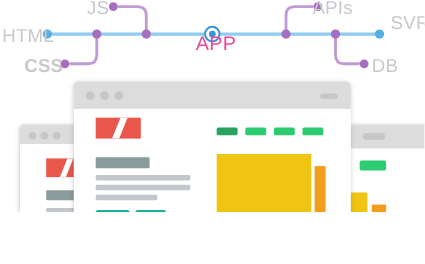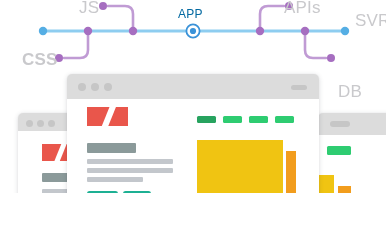--- a/index.html
+++ b/index.html
@@ -26,22 +26,23 @@
   }
   .node-label {
     position: absolute;
     font-size: 17px;
     letter-spacing: .2px;
     color: #c9c9cc;
     white-space: nowrap;
     line-height: 1;
   }
   .node-label.accent {
-    color: #0369a1;
-    font-size: 12px;
+    color: #ec4899;
+    font-size: 18px;
+    margin-top: 22px;
   }
 
   
   .window {
     position: absolute;
     background: #ffffff;
     border-radius: 5px;
     overflow: hidden;
     box-shadow: 0 1px 5px rgba(40,45,55,.16), 0 0 1px rgba(40,45,55,.10);
   }
@@ -162,20 +163,21 @@
 
     <circle cx="59" cy="58" r="4" fill="#a66ec0"></circle>
     <circle cx="103" cy="6" r="4" fill="#a66ec0"></circle>
     <circle cx="289" cy="6" r="4" fill="#a66ec0"></circle>
     <circle cx="331" cy="58" r="4" fill="#a66ec0"></circle>
 
     <circle cx="193" cy="31" r="6.6" fill="#ffffff" stroke="#3a92d8" stroke-width="1.8"></circle>
     <circle cx="193" cy="31" r="3.1" fill="#3a92d8"></circle>
   </svg>
 
+  <div class="node-label" style="left:2px;   top:24px;">HTML</div>
   <div class="node-label" style="left:22px;  top:51px;font-weight:bold;">CSS</div>
   <div class="node-label" style="left:79px;  top:-1px;">JS</div>
   <div class="node-label accent" style="left:178px; top:8px;">APP</div>
   <div class="node-label" style="left:284px; top:-1px;">APIs</div>
-  <div class="node-label" style="left:338px; top:51px;margin-top:32px;">DB</div>
+  <div class="node-label" style="left:338px; top:51px;">DB</div>
   <div class="node-label" style="left:355px; top:12px;">SVR</div>
 
 </div>
 
 </body></html>

